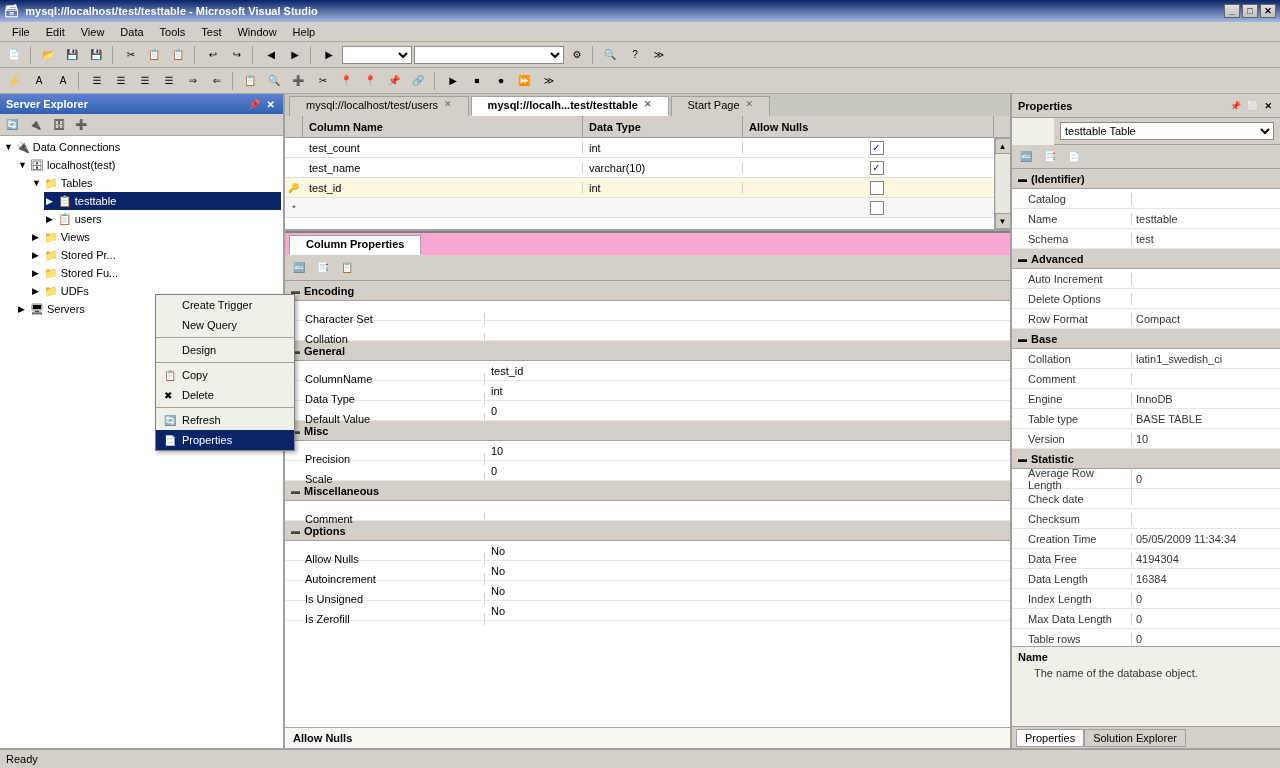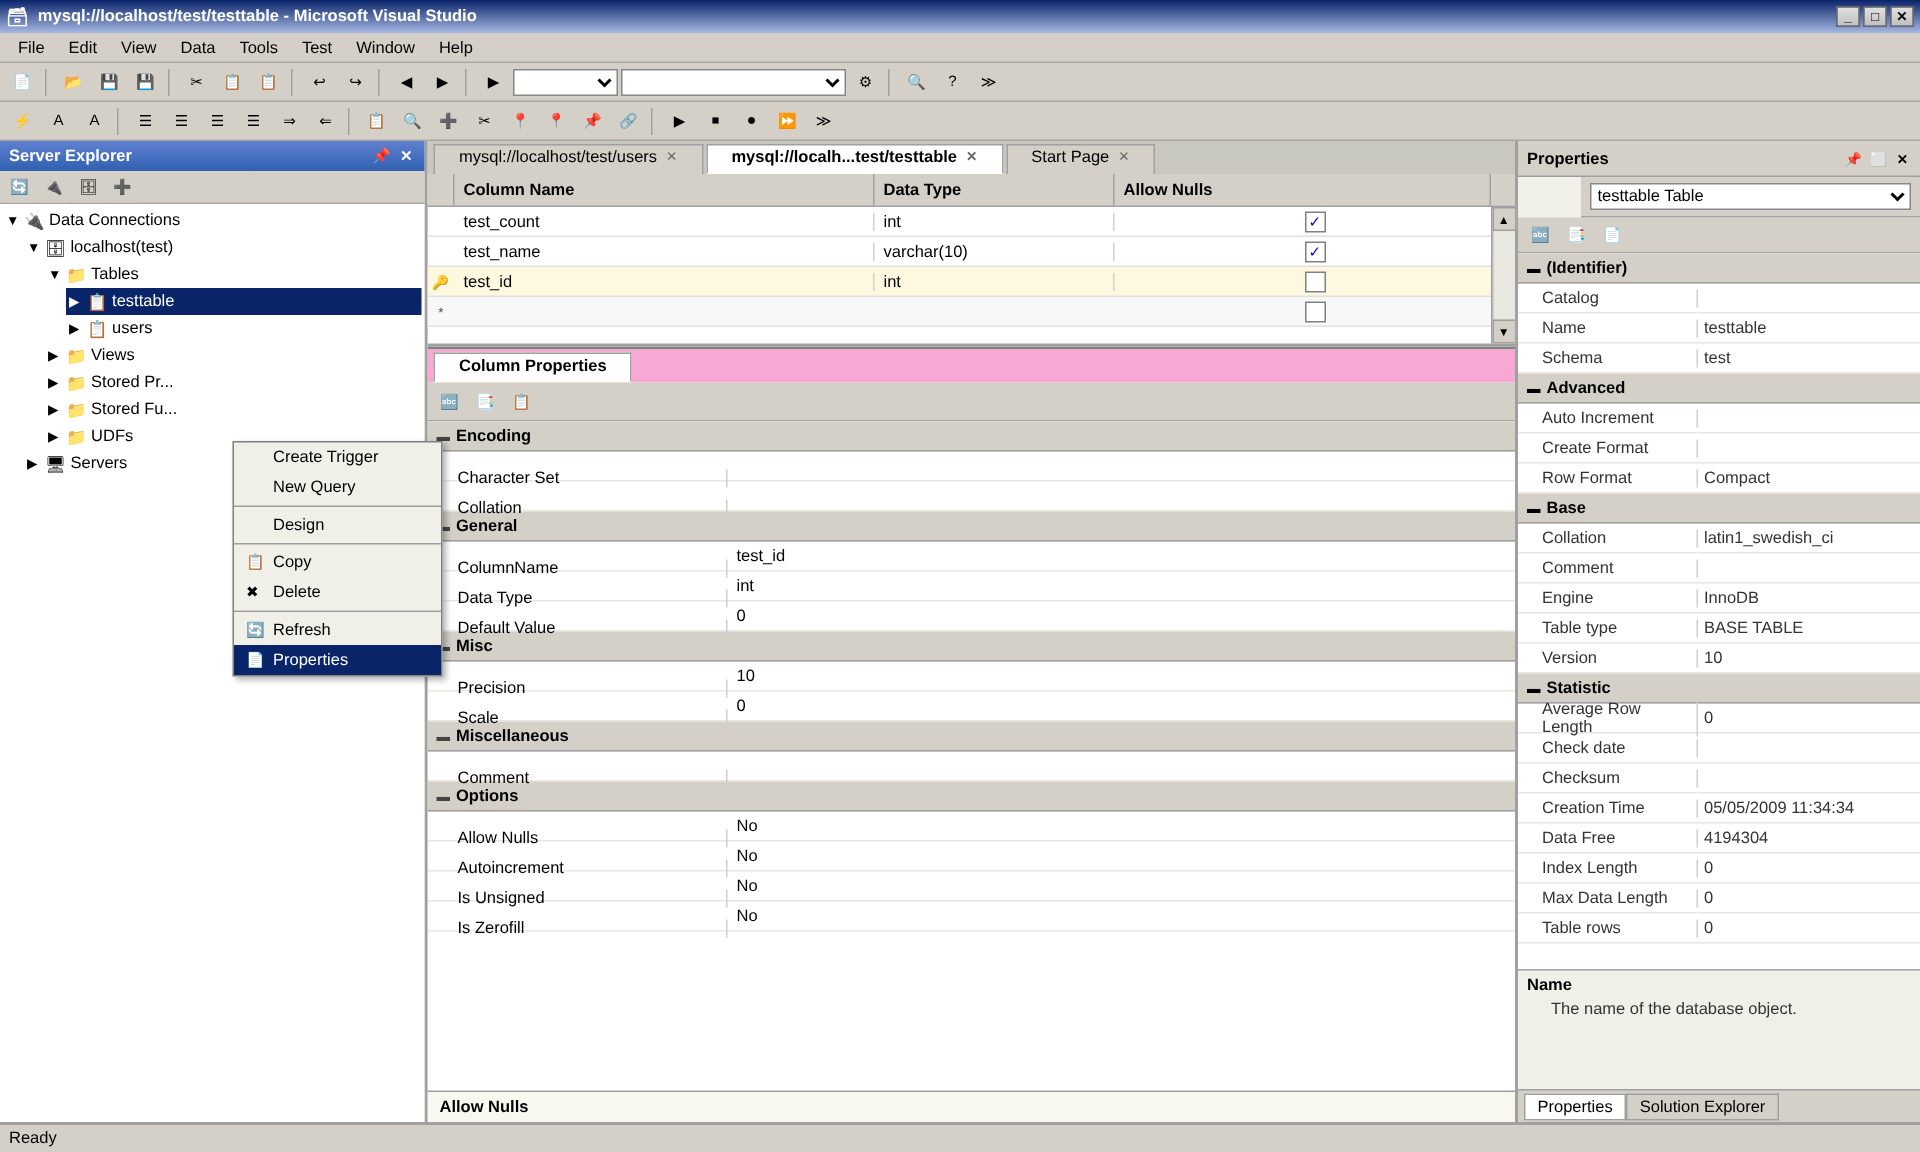--- a/index.html
+++ b/index.html
@@ -831,21 +831,21 @@
 
       <div class="rp-group-header">
         <span class="rp-group-icon">▬</span>
         <span>Advanced</span>
       </div>
       <div class="rp-row">
         <div class="rp-name">Auto Increment</div>
         <div class="rp-value"></div>
       </div>
       <div class="rp-row">
-        <div class="rp-name">Create Format</div>
+        <div class="rp-name">Delete Options</div>
         <div class="rp-value"></div>
       </div>
       <div class="rp-row">
         <div class="rp-name">Row Format</div>
         <div class="rp-value">Compact</div>
       </div>
 
       <div class="rp-group-header">
         <span class="rp-group-icon">▬</span>
         <span>Base</span>
@@ -889,20 +889,24 @@
       </div>
       <div class="rp-row">
         <div class="rp-name">Creation Time</div>
         <div class="rp-value">05/05/2009 11:34:34</div>
       </div>
       <div class="rp-row">
         <div class="rp-name">Data Free</div>
         <div class="rp-value">4194304</div>
       </div>
       <div class="rp-row">
+        <div class="rp-name">Data Length</div>
+        <div class="rp-value">16384</div>
+      </div>
+      <div class="rp-row">
         <div class="rp-name">Index Length</div>
         <div class="rp-value">0</div>
       </div>
       <div class="rp-row">
         <div class="rp-name">Max Data Length</div>
         <div class="rp-value">0</div>
       </div>
       <div class="rp-row">
         <div class="rp-name">Table rows</div>
         <div class="rp-value">0</div>

